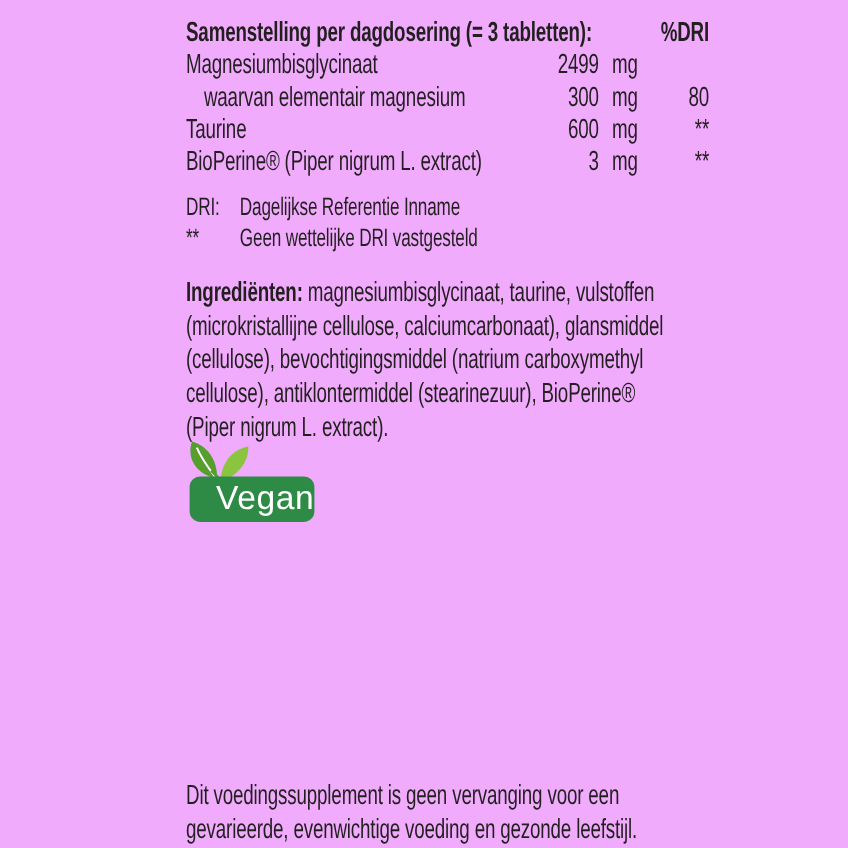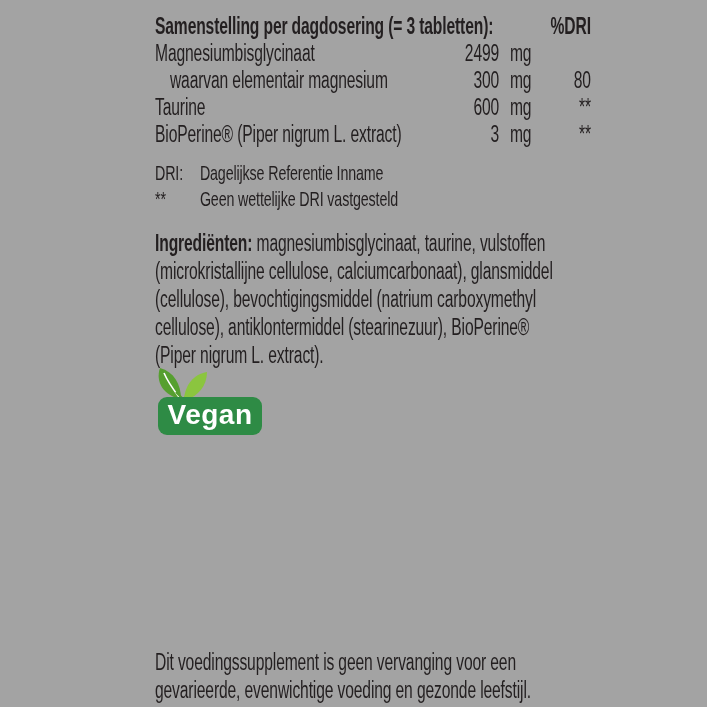--- a/index.html
+++ b/index.html
@@ -1,21 +1,21 @@
 <!DOCTYPE html>
 <html><head>
 <meta charset="utf-8">
 <style>
   * { margin: 0; padding: 0; box-sizing: border-box; }
   html, body { width: 707px; height: 707px; background: #ffffff; }
   body { font-family: "Liberation Sans", sans-serif; position: relative; overflow: hidden; }
 
   .canvas {
     position: absolute; left: 0; top: 0; width: 707px; height: 707px;
-    background: #a3a3a3;
+    background: #f0abfc;
   }
 
   
   .label {
     position: absolute; left: 155px; top: 0; width: 641px;
     transform: scaleX(0.68); transform-origin: top left;
     color: #231f20;
     letter-spacing: -0.2px;
   }
 
@@ -50,22 +50,22 @@
     position: absolute; left: 0; top: 648px;
     font-size: 23px; line-height: 28px; white-space: nowrap;
   }
 
   
   .vegan-logo { position: absolute; left: 154px; top: 366px; width: 116px; height: 72px; }
   .vegan-leaves { position: absolute; left: 0; top: 0; width: 58px; height: 36px; }
   .vegan-badge {
     position: absolute; left: 4px; top: 31px; width: 104px; height: 38px;
     border-radius: 9px;
-    display: flex; align-items: center; justify-content: center;
-    font-size: 28px; font-weight: bold; letter-spacing: 0.5px;
+    display: flex; align-items: center; justify-content: flex-end;
+    font-size: 28px; font-weight: normal; letter-spacing: 0.5px;
     padding-bottom: 2px;
   }
 </style>
 </head>
 <body>
 
 <div class="canvas">
 
   <div class="label" style="color: rgb(35, 31, 32);">
 

